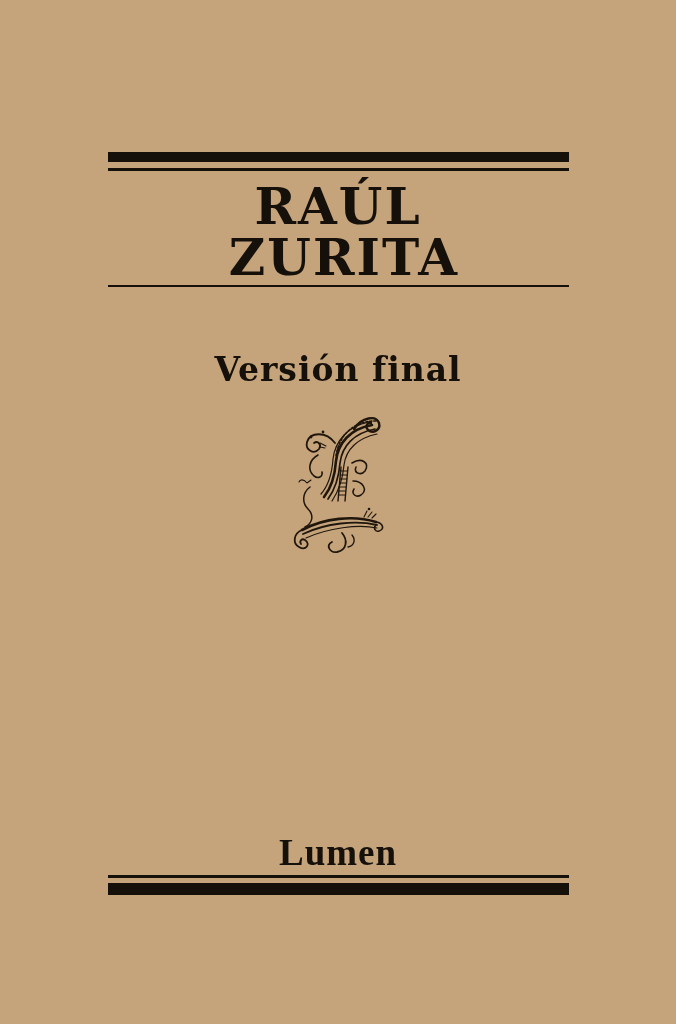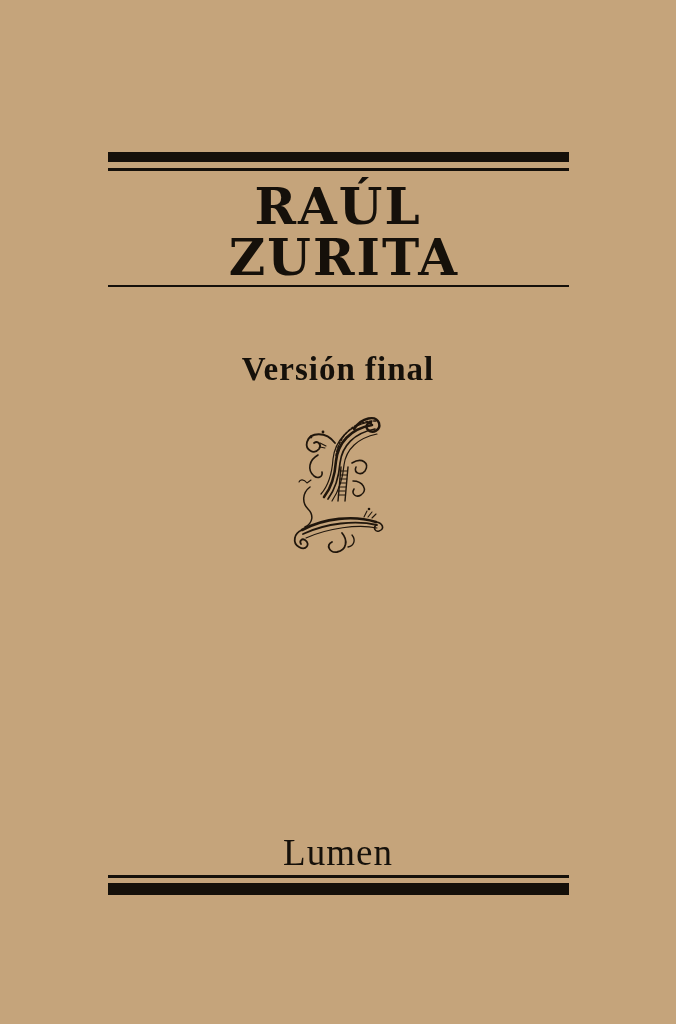--- a/index.html
+++ b/index.html
@@ -50,26 +50,25 @@
     top:290px;
     font-weight:bold;
     font-size:51px;
     letter-spacing:1px;
   }
   .book-subtitle{
     top:341px;
     font-weight:bold;
     font-size:33px;
     letter-spacing:1px;
-    font-family:Liberation Serif, serif;
   }
   .publisher{
     top:822px;
     font-family:"Liberation Serif", serif;
-    font-weight:normal;
+    font-weight:bold;
     font-size:37px;
     letter-spacing:1px;
   }
   .ornament{
     position:absolute;
     top:401px;
     left:50%;
     transform:translateX(-50%);
     width:96px;
     height:142px;

